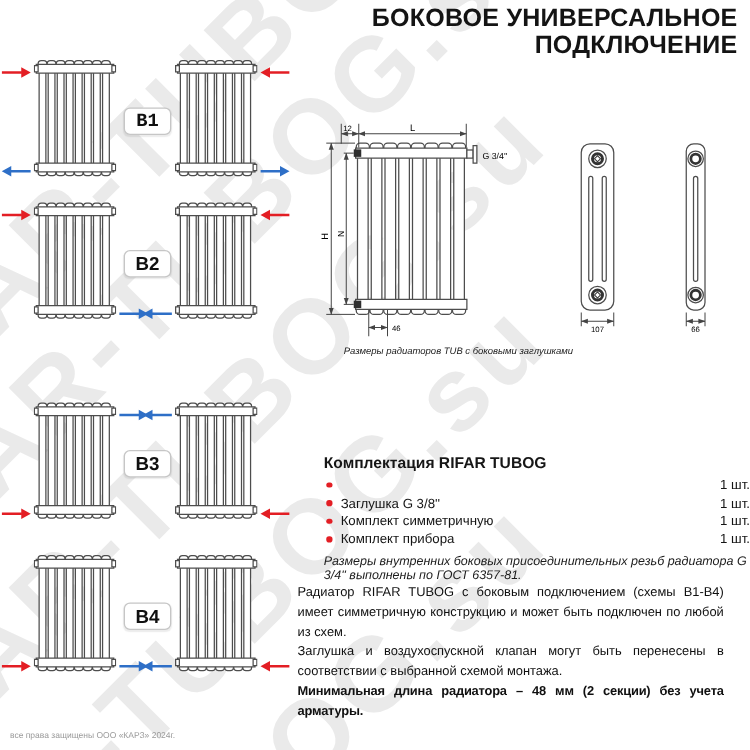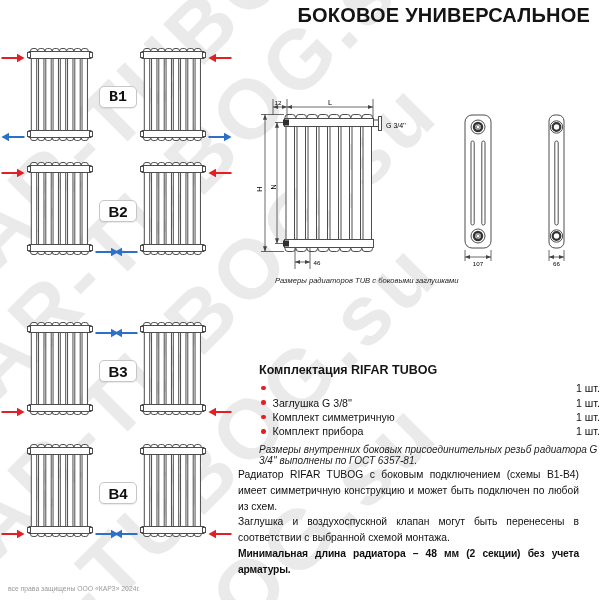--- a/index.html
+++ b/index.html
@@ -50,20 +50,21 @@
       <span class="wm" style="left: -160px; top: 610px; color: rgb(234, 234, 234);">RIFAR-TUBOG.su</span>
       <span class="wm" style="left: -160px; top: 770px; color: rgb(234, 234, 234);">RIFAR-TUBOG.su</span>
       <span class="wm" style="left: -160px; top: 930px; color: rgb(234, 234, 234);">RIFAR-TUBOG.su</span>
       <span class="wm" style="left: -160px; top: 1120px; color: rgb(234, 234, 234);">RIFAR-TUBOG.su</span>
     </div>
 
   <div class="content">
 
     <div class="title">
       <div>БОКОВОЕ УНИВЕРСАЛЬНОЕ</div>
+      <div>ПОДКЛЮЧЕНИЕ</div>
     </div>
 
     <div id="schemes">
         <div class="scheme-row" style="top: 46px; font-family: Liberation Mono, monospace;">
           <div class="radiator" style="left:27px"><svg width="66" height="97" viewBox="0 0 66 97" fill="#fff" stroke="#4d4d4d" stroke-width="1">
               <rect x="3.5" y="2.5" width="7" height="7" rx="2.5"></rect>
               <rect x="10.75" y="2.5" width="7" height="7" rx="2.5"></rect>
               <rect x="18" y="2.5" width="7" height="7" rx="2.5"></rect>
               <rect x="25.25" y="2.5" width="7" height="7" rx="2.5"></rect>
               <rect x="32.5" y="2.5" width="7" height="7" rx="2.5"></rect>

